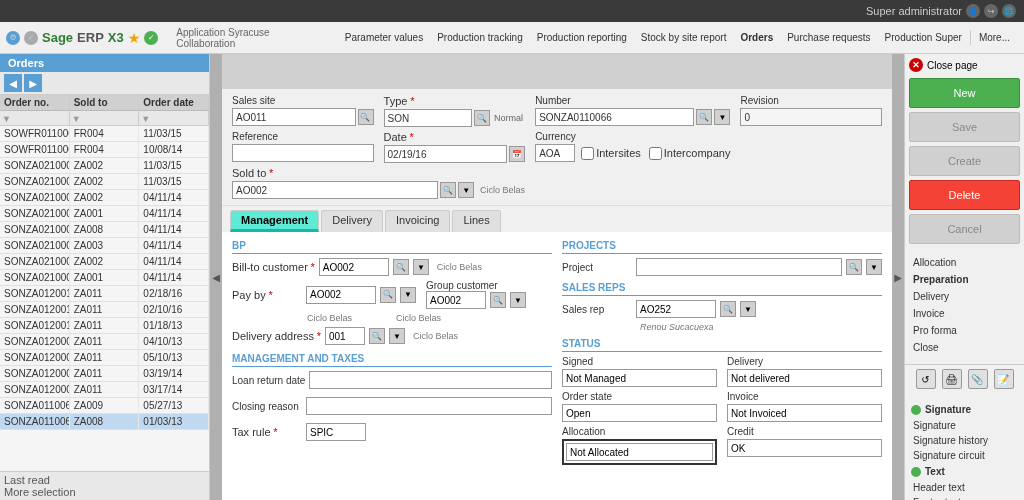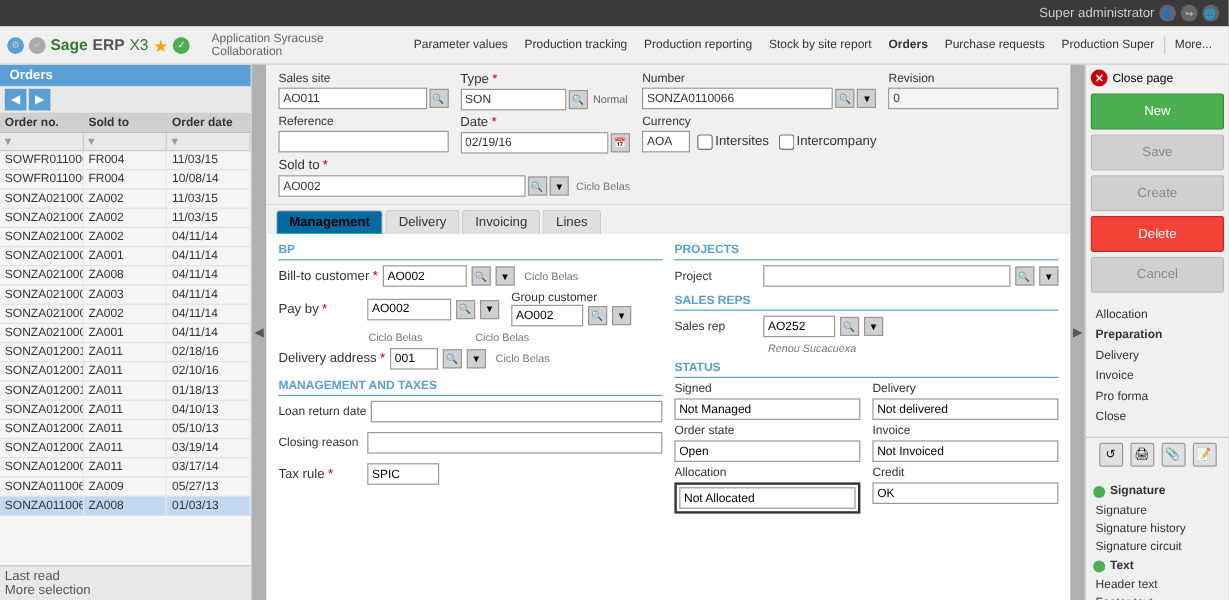--- a/index.html
+++ b/index.html
@@ -79,20 +79,21 @@
       font-size: 10px;
     }
 
     
     .content-area {
       flex: 1;
       background: #f9f9f9;
       overflow: hidden;
       display: flex;
       flex-direction: column;
+      margin-top: 35px;
     }
     .form-header {
       background: #f0f0f0;
       padding: 6px 10px;
       border-bottom: 1px solid #ddd;
       display: grid;
       grid-template-columns: repeat(4, 1fr);
       gap: 4px 10px;
     }
     .field-group { display: flex; flex-direction: column; gap: 2px; }
@@ -114,21 +115,21 @@
     .tab {
       padding: 3px 10px;
       border: 1px solid #ccc;
       border-bottom: none;
       background: #e0e0e0;
       cursor: pointer;
       font-size: 11px;
       color: #333;
       border-radius: 3px 3px 0 0;
     }
-    .tab.active { background: #0369a1; border-bottom: 1px solid #14b8a6; color: #000; font-weight: bold; }
+    .tab.active { background: #5eead4; border-bottom: 3px solid #14b8a6; color: #000; font-weight: bold; }
 
     
     .form-body {
       padding: 8px 10px;
       overflow-y: auto;
       flex: 1;
       background: white;
     }
     .two-col { display: grid; grid-template-columns: 1fr 1fr; gap: 10px; }
     .section-title { color: #5a9fd4; font-size: 10px; font-weight: bold; margin-bottom: 4px; border-bottom: 1px solid #5a9fd4; padding-bottom: 2px; }
@@ -197,21 +198,21 @@
     <div class="top-bar-icon">🌐</div>
   </div>
 </div>
 
 <div class="menu-bar">
   <div class="logo-area">
     <div class="top-bar-icon" style="background:#5a9fd4;">⚙</div>
     <div class="top-bar-icon" style="background:#aaa;">✓</div>
     <span style="font-size:13px; font-weight:bold; color:#2e7d32;">Sage</span>
     <span style="font-size:13px; font-weight:bold; color:#555;"> ERP </span>
-    <span style="font-size:13px; font-weight:normal; color:#2e7d32;">X3</span>
+    <span style="font-size:13px; font-weight:bold; color:#2e7d32;">X3</span>
     <span class="star-icon">★</span>
     <div class="top-bar-icon" style="background:#4caf50; color:white;">✓</div>
   </div>
   <span style="font-size:10px; color:#666; padding: 0 8px;">Application Syracuse Collaboration</span>
   <div class="nav-items">
     <span class="nav-item">Parameter values</span>
     <span class="nav-item">Production tracking</span>
     <span class="nav-item">Production reporting</span>
     <span class="nav-item">Stock by site report</span>
     <span class="nav-item" style="font-weight:bold;">Orders</span>
@@ -491,21 +492,21 @@
           <div class="form-row">
             <div class="form-label">Project</div>
             <input class="wide-input" style="flex: 1 1 0%;">
             <button class="input-btn">🔍</button>
             <button class="input-btn">▼</button>
           </div>
 
           <div class="section-title" style="margin-top:6px;">SALES REPS</div>
           <div class="form-row">
             <div class="form-label">Sales rep</div>
-            <input class="wide-input" value="AO252" style="width: 60px; flex: 0 0 auto;">
+            <input class="wide-input" value="AO252" style="width: 80px; flex: 0 0 auto;">
             <button class="input-btn">🔍</button>
             <button class="input-btn">▼</button>
           </div>
           <div class="form-row">
             <div style="min-width:70px;"></div>
             <span class="sub-text" style="font-style:italic;">Renou Sucacuexa</span>
           </div>
 
           <div class="section-title" style="margin-top:6px;">STATUS</div>
           <div class="status-row">

